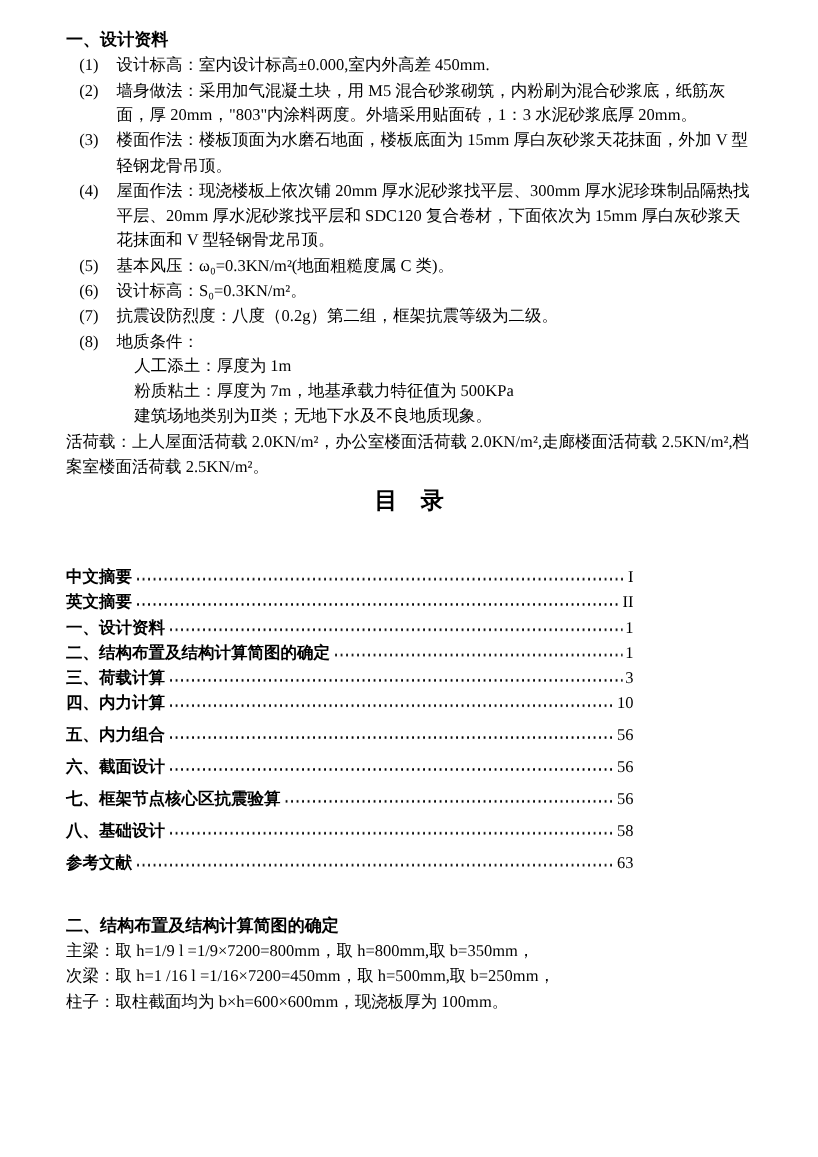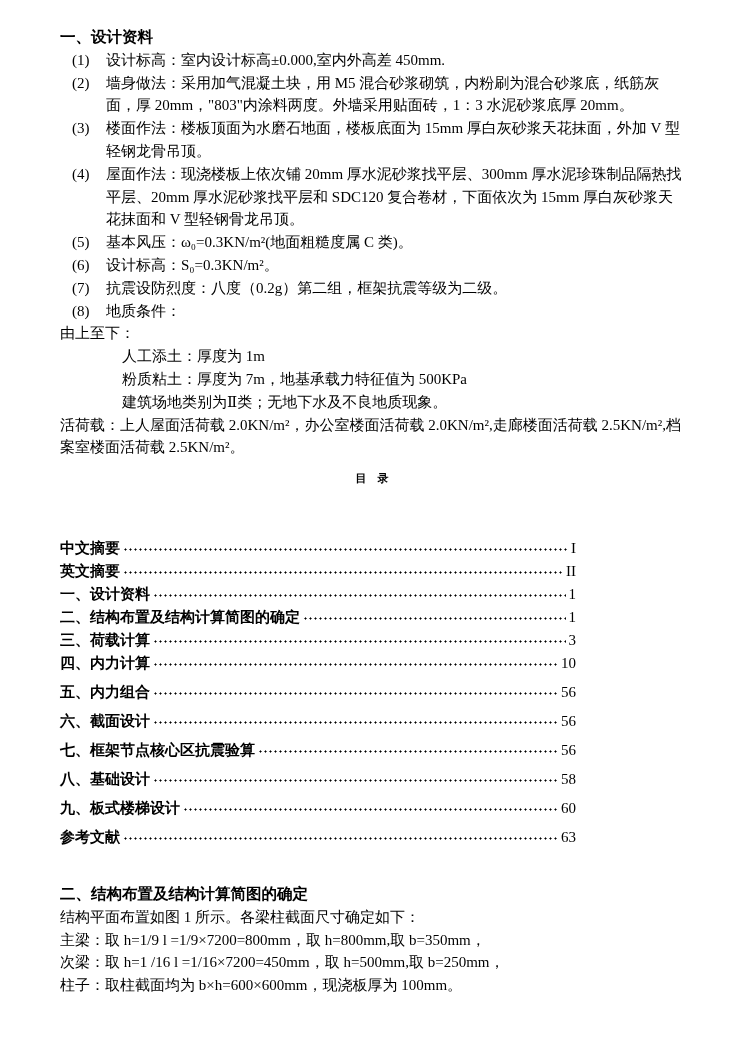--- a/index.html
+++ b/index.html
@@ -21,21 +21,21 @@
     line-height: 22.8px;
   }
   .item { display: flex; padding-left: 12px; }
   .num { flex: 0 0 34px; width: 34px; }
   .txt { flex: 1; }
   .flush { }
   .stratum { padding-left: 62px; }
   .toc-title {
     text-align: center;
     font-weight: bold;
-    font-size: 11px;
+    font-size: 21px;
     margin-top: 8px;
     line-height: 22.8px;
   }
   .toc { width: 516px; margin-top: 48px; text-align: right; }
   .toc-row {
     display: flex;
     align-items: flex-end;
     height: 20px;
     margin-bottom: 3px;
   }
@@ -86,21 +86,20 @@
   </div>
   <div class="item">
     <span class="num">(7)</span>
     <span class="txt">抗震设防烈度：八度（0.2g）第二组，框架抗震等级为二级。</span>
   </div>
   <div class="item">
     <span class="num">(8)</span>
     <span class="txt">地质条件：</span>
   </div>
 
-  <p class="flush">由上至下：</p>
   <p class="stratum">人工添土：厚度为 1m</p>
   <p class="stratum">粉质粘土：厚度为 7m，地基承载力特征值为 500KPa</p>
   <p class="stratum">建筑场地类别为Ⅱ类；无地下水及不良地质现象。</p>
 
   <p class="flush">活荷载：上人屋面活荷载 2.0KN/m²，办公室楼面活荷载 2.0KN/m²,走廊楼面活荷载 2.5KN/m²,档案室楼面活荷载 2.5KN/m²。</p>
 
   <h3 class="toc-title">目　录</h3>
 
   <div class="toc">
     <div class="toc-row">
@@ -147,30 +146,24 @@
       <span class="toc-label">七、框架节点核心区抗震验算</span>
       <span class="toc-dots"></span>
       <span class="toc-page">56</span>
     </div>
     <div class="toc-row sp">
       <span class="toc-label">八、基础设计</span>
       <span class="toc-dots"></span>
       <span class="toc-page">58</span>
     </div>
     <div class="toc-row sp">
-      <span class="toc-label">九、板式楼梯设计</span>
-      <span class="toc-dots"></span>
-      <span class="toc-page">60</span>
-    </div>
-    <div class="toc-row sp">
       <span class="toc-label">参考文献</span>
       <span class="toc-dots"></span>
       <span class="toc-page">63</span>
     </div>
   </div>
 
   <h2 class="sec sec2">二、结构布置及结构计算简图的确定</h2>
-  <p class="flush">结构平面布置如图 1 所示。各梁柱截面尺寸确定如下：</p>
   <p class="flush">主梁：取 h=1/9 l =1/9×7200=800mm，取 h=800mm,取 b=350mm，</p>
   <p class="flush">次梁：取 h=1 /16 l =1/16×7200=450mm，取 h=500mm,取 b=250mm，</p>
   <p class="flush">柱子：取柱截面均为 b×h=600×600mm，现浇板厚为 100mm。</p>
 
 </div>
 
 </body></html>

